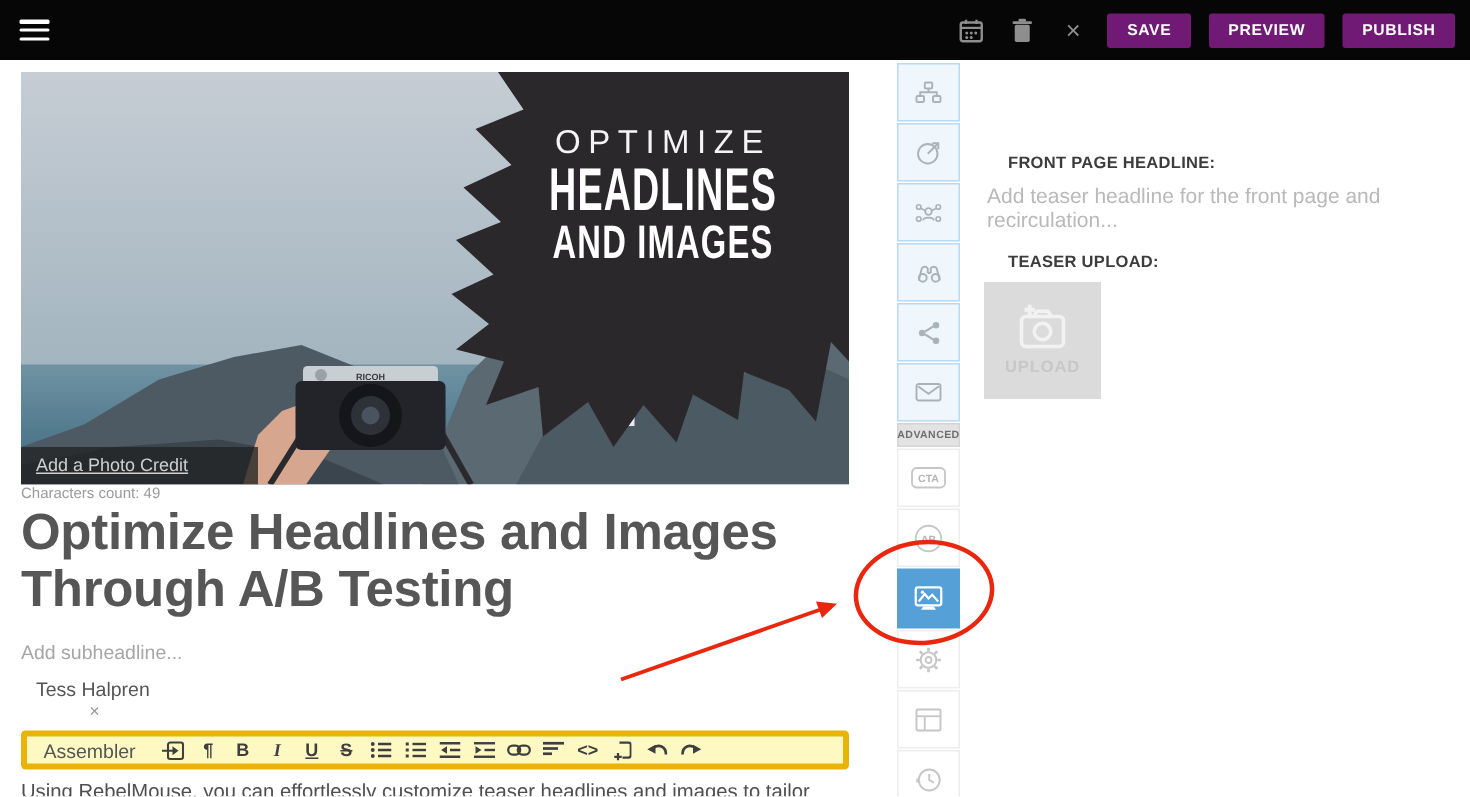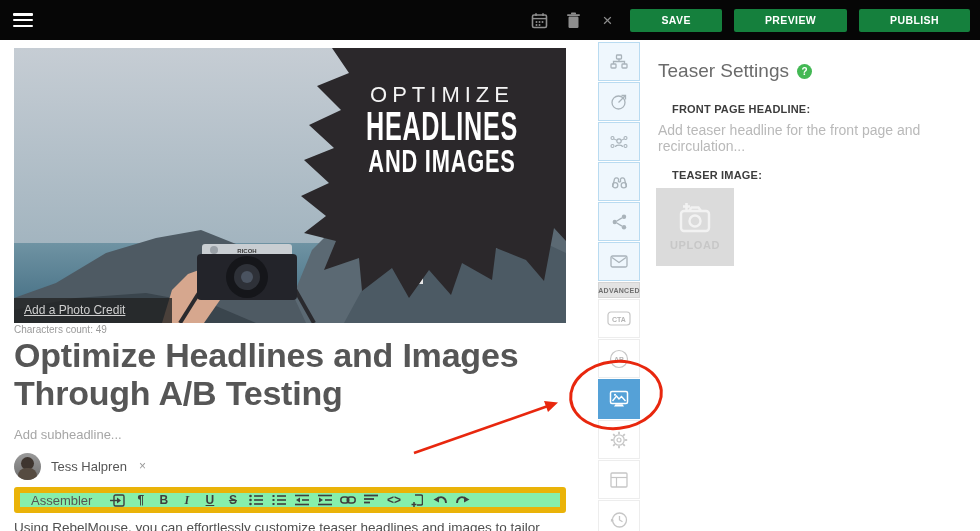--- a/index.html
+++ b/index.html
@@ -9,49 +9,49 @@
 
   
   .topbar { position:absolute; left:0; top:0; width:980px; height:40px; background:#060606;
     display:flex; align-items:center; }
   .hamburger { width:20px; height:14px; margin-left:13px; display:flex; flex-direction:column;
     justify-content:space-between; cursor:pointer; }
   .hamburger span { display:block; height:2.5px; background:#fff; border-radius:1px; }
   .topbar-right { position:absolute; right:10px; top:0; height:40px; display:flex; align-items:center; gap:12px; }
   .tb-icon { width:22px; height:22px; display:flex; align-items:center; justify-content:center; color:#8e8e8e; }
   .tb-close { font-size:17px; color:#8e8e8e; line-height:1; }
-  .tb-btn { height:23px; padding:0 31px; background:#15803d; color:#fff; border:none; border-radius:2px;
+  .tb-btn { height:23px; padding:0 13px; background:#701a75; color:#fff; border:none; border-radius:2px;
     font-family:"Liberation Sans",sans-serif; font-size:10.5px; font-weight:bold; letter-spacing:.4px;
     display:flex; align-items:center; cursor:pointer; }
   .tb-btn + .tb-btn { margin-left:0; }
 
   
   .hero { position:absolute; left:14px; top:48px; width:552px; height:275px; overflow:hidden; }
   .photo-credit { position:absolute; left:0; bottom:0; width:158px; height:25px;
     background:rgba(35,35,35,.78); color:#cfcfcf; font-size:12px; line-height:25px; padding-left:10px;text-decoration:underline; }
   .char-count { position:absolute; left:14px; top:324px; font-size:10px; color:#9a9a9a; }
   .headline { position:absolute; left:14px; top:336px; width:530px; font-size:34px; font-weight:bold;
     color:#565656; line-height:38px; letter-spacing:-.2px; }
   .subheadline { position:absolute; left:14px; top:427px; font-size:13px; color:#a6a6a6; }
 
-  .author-row { position:absolute; left:14px; top:452px; height:28px; display:flex; align-items:center; }
+  .author-row { position:absolute; left:14px; top:452px; height:28px; display:flex; align-items:center;flex-direction:column; }
   .avatar { width:27px; height:27px; border-radius:50%; position:relative; overflow:hidden;
     background:linear-gradient(#9a9a9a,#707070); }
   .avatar::before { content:""; position:absolute; left:7px; top:4px; width:13px; height:13px;
     border-radius:50%; background:#3e352f; }
   .avatar::after { content:""; position:absolute; left:4px; top:15px; width:19px; height:12px;
     border-radius:8px 8px 0 0; background:#564b41; }
   .author-name { margin-left:10px; font-size:13px; color:#555; }
   .author-x { margin-left:12px; font-size:12px; color:#9a9a9a; cursor:pointer; }
   .author-input { margin-left:12px; width:158px; height:27px; border:1px solid #c9c9c9; border-radius:3px;
     font-size:13px; padding:0 9px; color:#555; font-family:"Liberation Sans",sans-serif; outline:none; }
   .author-input::placeholder { color:#9f9f9f; }
 
-  .edit-toolbar { position:absolute; left:14px; top:487px; width:552px; height:26px; background:#86efac;
-    border:6px solid #eab308; border-radius:3px; display:flex; align-items:center; padding:0 11px; }
+  .edit-toolbar { position:absolute; left:14px; top:487px; width:552px; height:26px; background:#fef9c3;
+    border:4px solid #eab308; border-radius:3px; display:flex; align-items:center; padding:0 11px; }
   .tbx-label { font-size:13px; color:#555; margin-right:14px; }
   .tbx { width:23px; height:22px; display:flex; align-items:center; justify-content:center;
     color:#3f3f3f; font-size:12px; cursor:pointer; flex:0 0 auto; }
   .tbx.txt { font-weight:bold; }
   .tbx.italic { font-style:italic; font-family:"Liberation Serif",serif; }
   .tbx.under { text-decoration:underline; }
   .tbx.strike { text-decoration:line-through; }
   .body-text { position:absolute; left:14px; top:519px; width:552px; font-size:13.5px; color:#4f4f4f; line-height:17px; }
 
   
@@ -362,27 +362,23 @@
     <div class="rail-btn white">
       <svg width="18" height="18" viewBox="0 0 18 18">
           <circle cx="9.5" cy="9" r="7" fill="none" stroke="#c6c6c6" stroke-width="1.3"></circle>
           <polyline points="9.5,5 9.5,9 12.5,10.8" fill="none" stroke="#c6c6c6" stroke-width="1.3"></polyline>
           <polygon points="1,7.5 3.8,10 0.8,10.8" fill="#c6c6c6"></polygon>
         </svg>
     </div>
   </div>
 
   <div class="panel">
-    <div class="panel-title-row">
-      <span class="panel-title">Teaser Settings</span>
-      <span class="help-dot">?</span>
-    </div>
     <div class="panel-label" style="top:63px">FRONT PAGE HEADLINE:</div>
     <div class="panel-placeholder">Add teaser headline for the front page and recirculation...</div>
-    <div class="panel-label" style="top:129px">TEASER IMAGE:</div>
+    <div class="panel-label" style="top:129px">TEASER UPLOAD:</div>
     <div class="upload-box">
       <svg width="36" height="30" viewBox="0 0 36 30">
           <rect x="4" y="8" width="28" height="20" rx="3" fill="none" stroke="#f2f2f2" stroke-width="2.4"></rect>
           <path d="M12,8 L14.5,4.5 h7 L24,8" fill="none" stroke="#f2f2f2" stroke-width="2.4"></path>
           <circle cx="18" cy="18" r="5.5" fill="none" stroke="#f2f2f2" stroke-width="2.4"></circle>
           <line x1="6" y1="3.5" x2="13" y2="3.5" stroke="#f2f2f2" stroke-width="2.6"></line>
           <line x1="9.5" y1="0" x2="9.5" y2="7" stroke="#f2f2f2" stroke-width="2.6"></line>
         </svg>
       <span class="upload-label">UPLOAD</span>
     </div>

